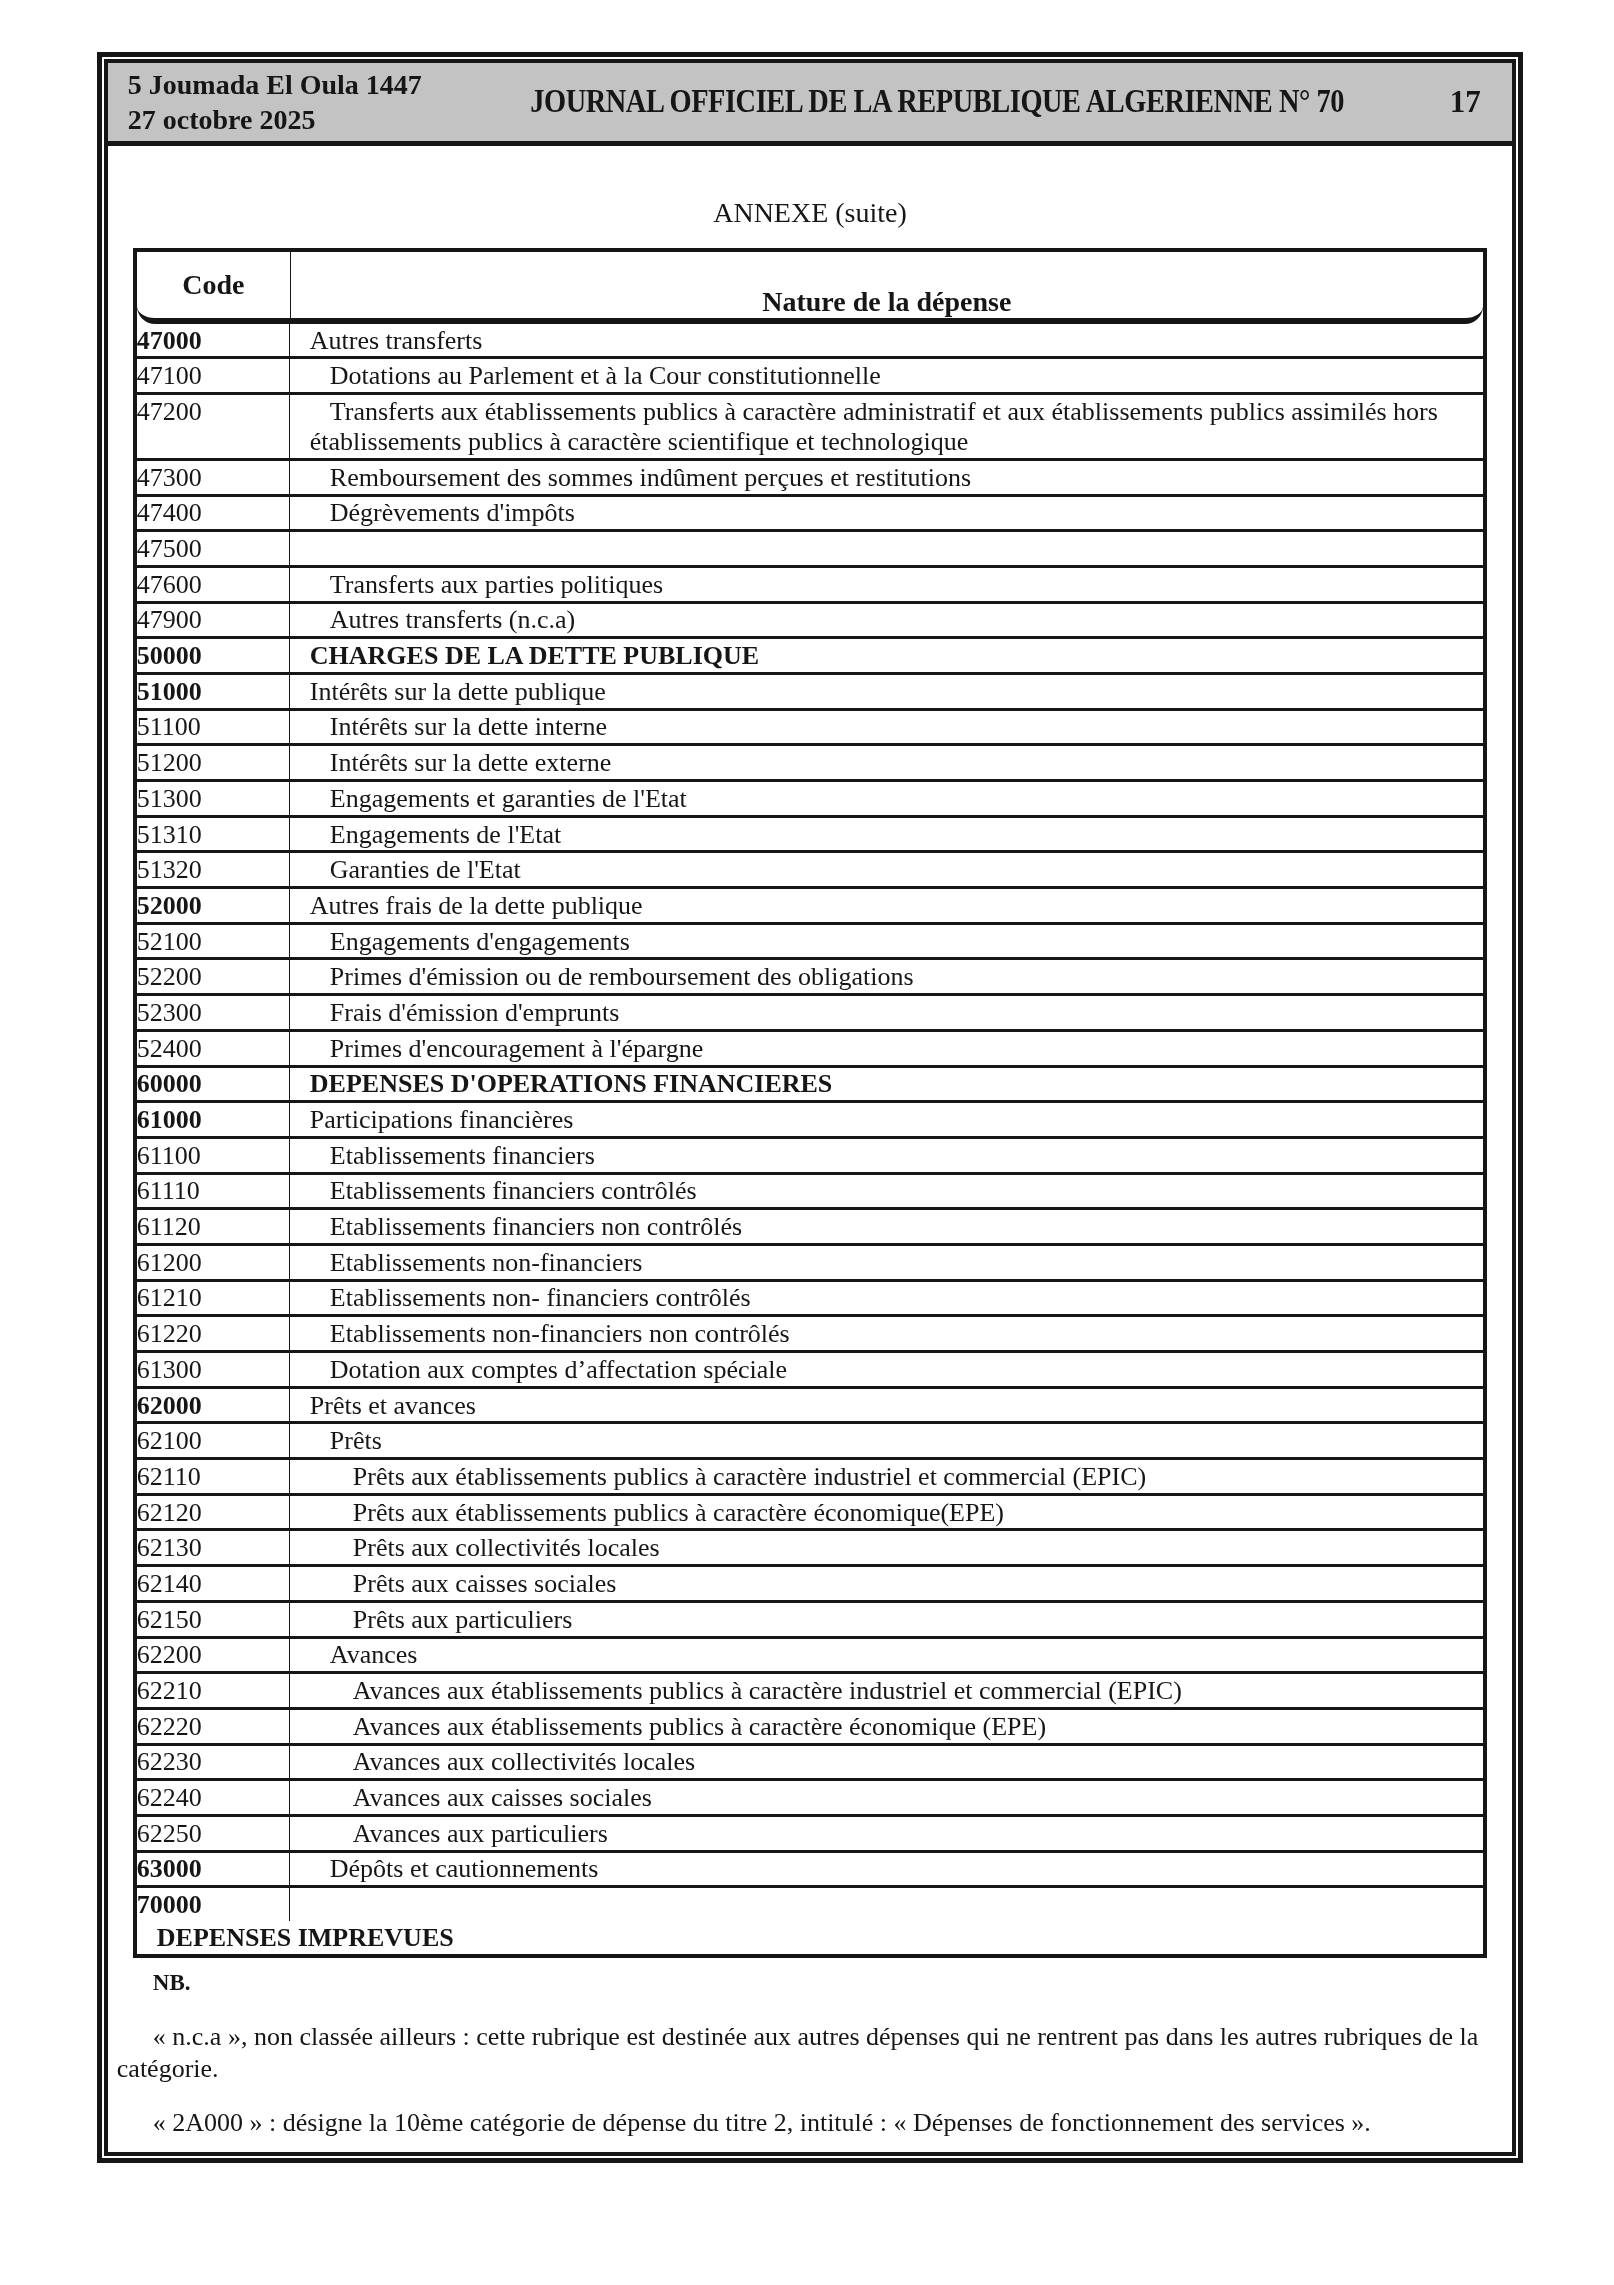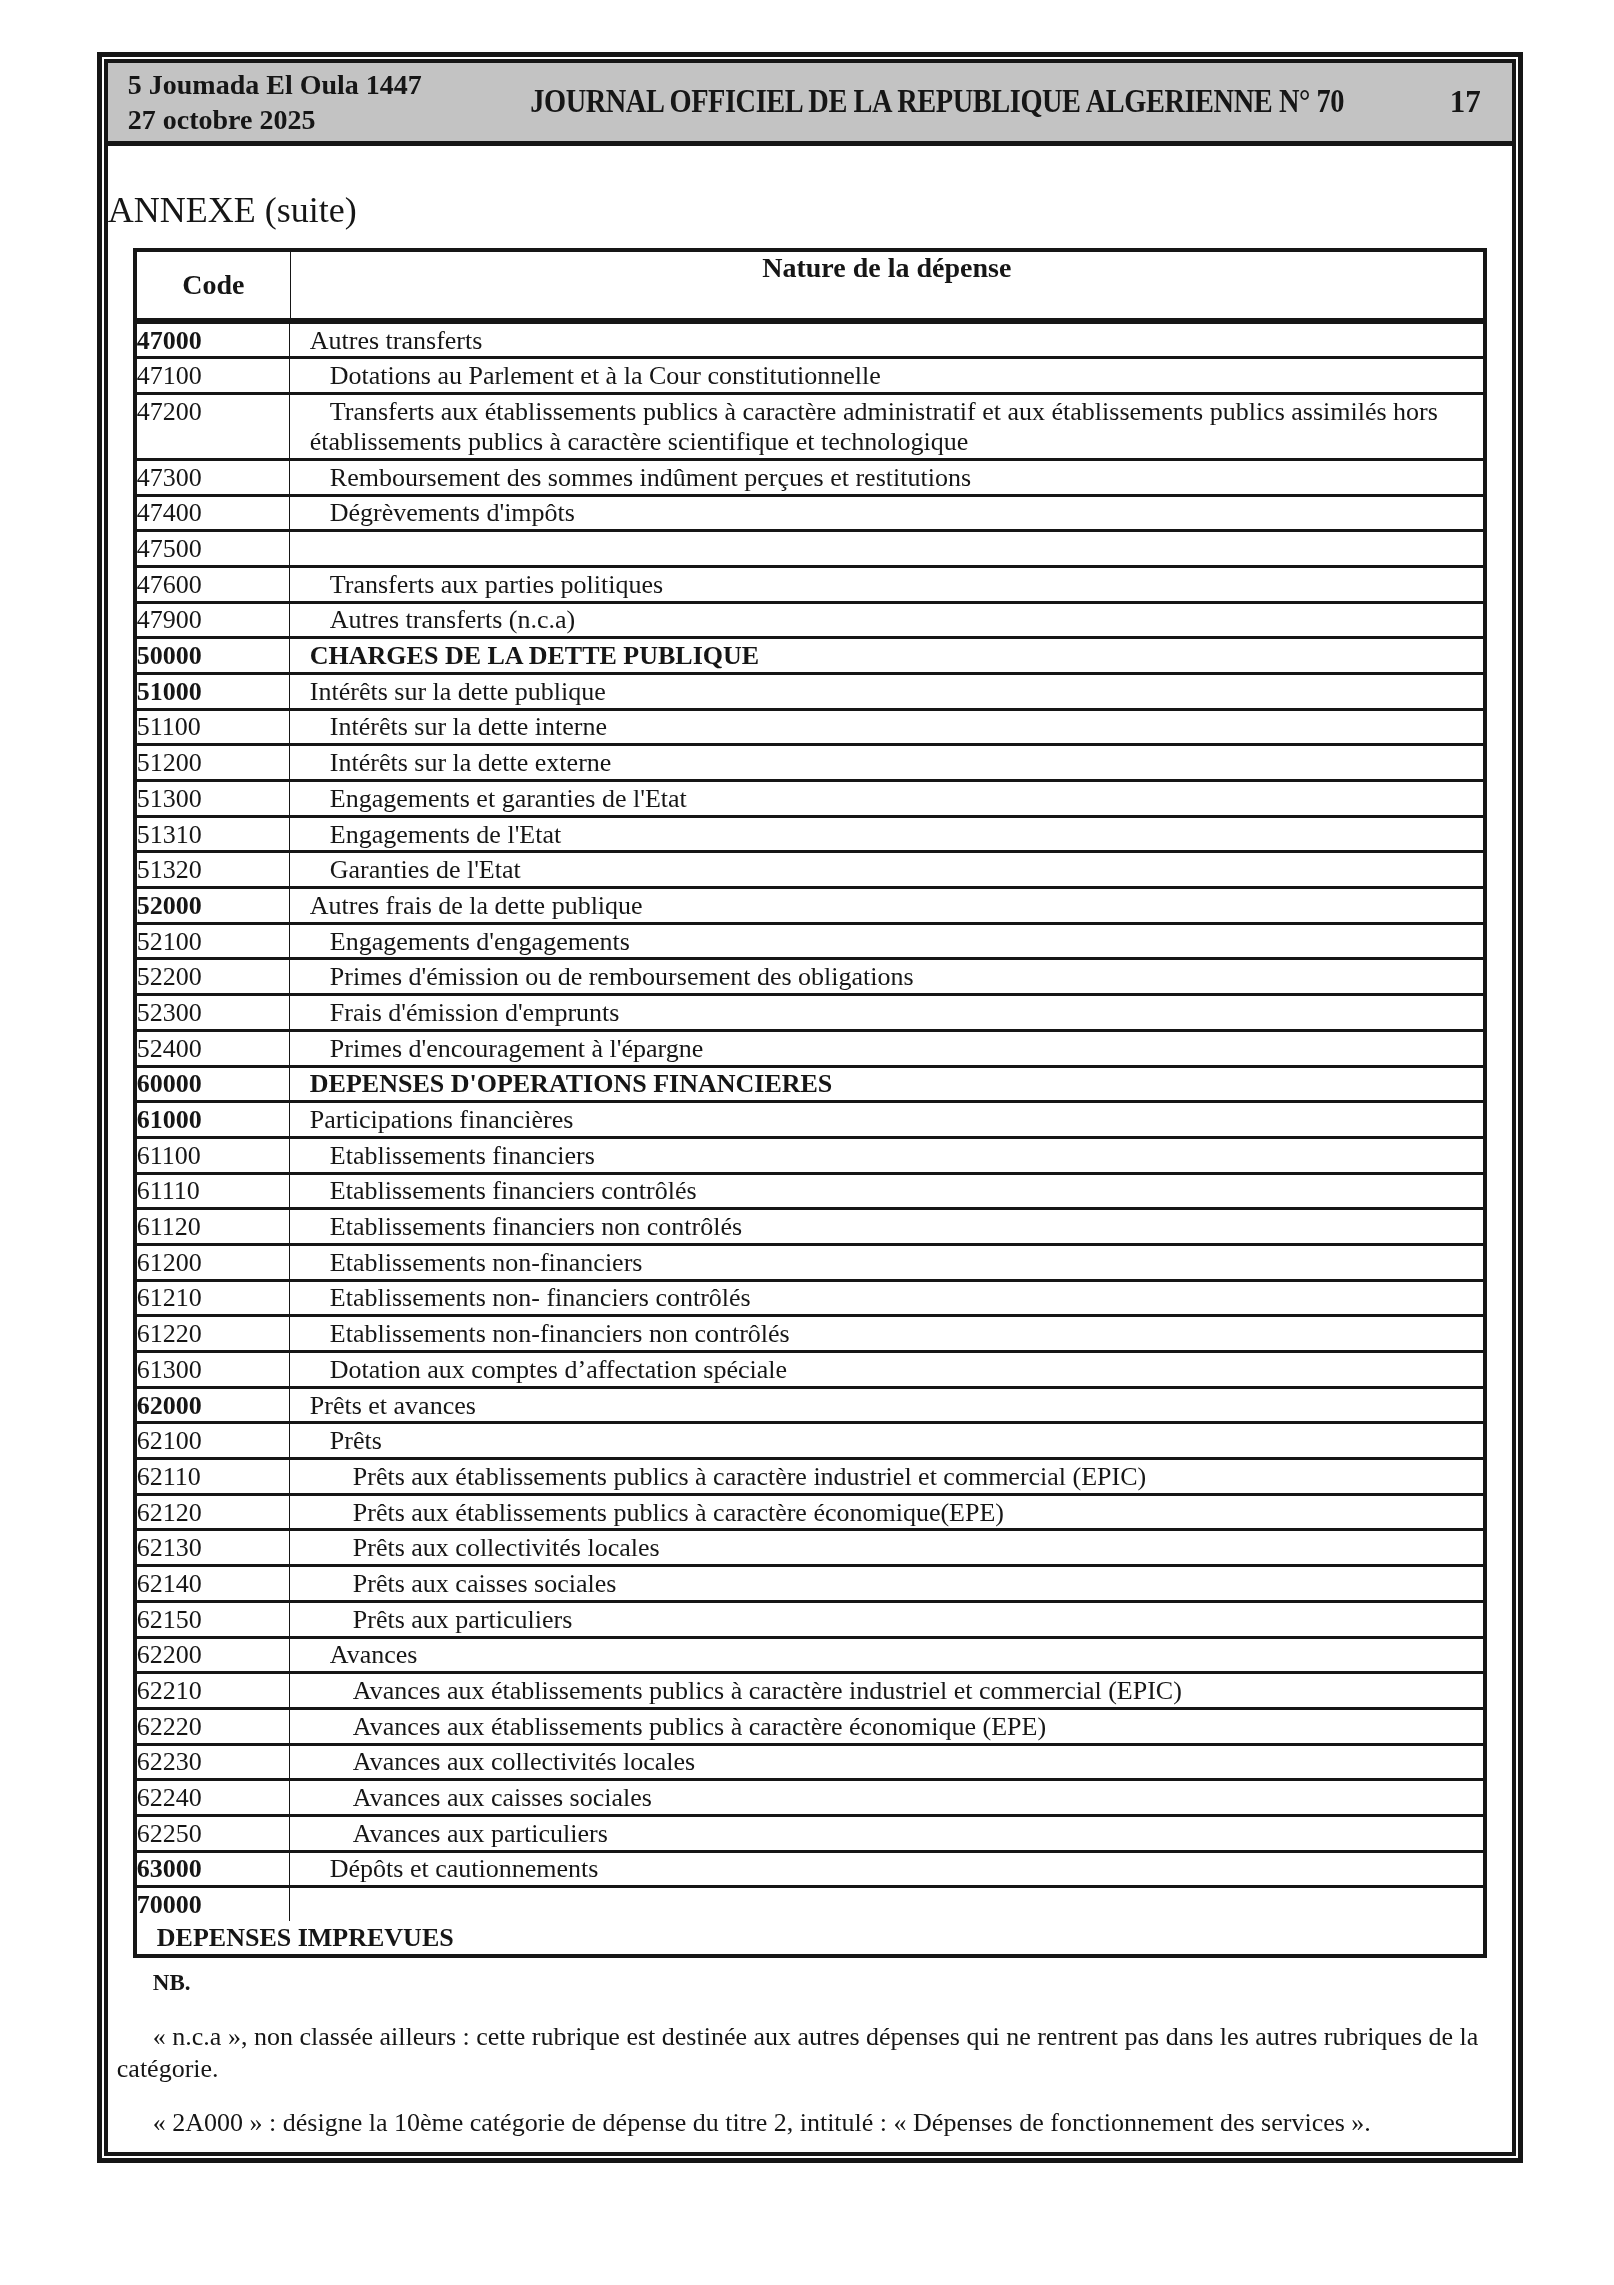--- a/index.html
+++ b/index.html
@@ -23,32 +23,32 @@
     border-bottom:5.4px solid var(--ink,#161616);
     box-sizing:border-box;
     display:flex; align-items:center; padding:7px 20px;
   }
   .band-left { width:308px; font-weight:bold; font-size:28px; line-height:35px; white-space:nowrap; }
   .band-center { flex:1; text-align:center; font-weight:bold; }
   .band-center span { display:inline-block; font-size:33px; transform:scaleX(.86); transform-origin:center; white-space:nowrap; letter-spacing:-0.5px; }
   .band-right { width:54px; text-align:center; font-weight:bold; font-size:31px;font-family:Liberation Serif, serif; }
   
   .annexe {
-    position:absolute; top:126px; left:0; width:100%;
-    text-align:left; font-size:36px;
+    position:absolute; top:134px; left:0; width:100%;
+    text-align:center; font-size:28px;
   }
   
   .codetable {
     position:absolute; left:25px; top:185px; width:1354px;
     border:4.5px solid var(--ink,#161616); box-sizing:border-box;
   }
   .thead {
-    display:flex; align-items:flex-start;
+    display:flex; align-items:flex-end;
     border-bottom:6.3px solid var(--ink,#161616);
-    font-weight:bold; font-size:28px;
+    font-weight:bold; font-size:28px;border-radius:18px;
   }
   .th-code {
     width:153px; border-right:1.8px solid var(--ink,#161616);
     display:flex; align-items:center; justify-content:center; height:66px;
   }
   .th-nature { flex:1; display:flex; align-items:center; justify-content:center; }
   .trow { display:flex; align-items:stretch; border-bottom:3.6px solid var(--ink,#161616); }
   .trow:last-child { border-bottom:none;flex-direction:column; }
   .tcode {
     width:153px; border-right:1.8px solid var(--ink,#161616);

